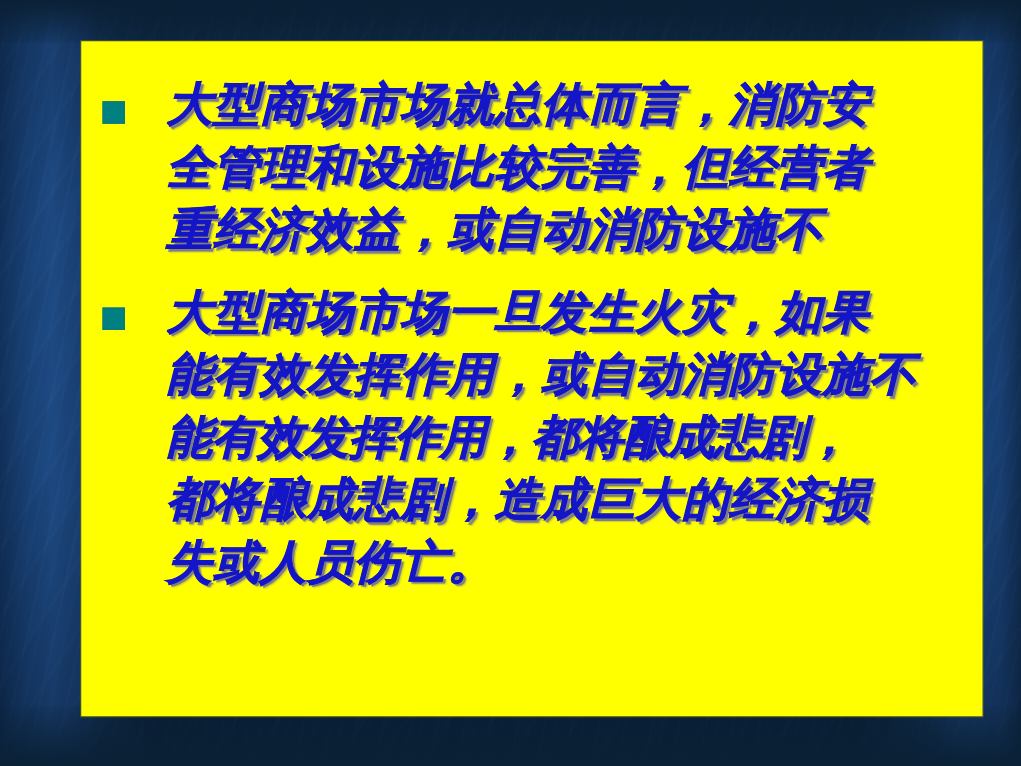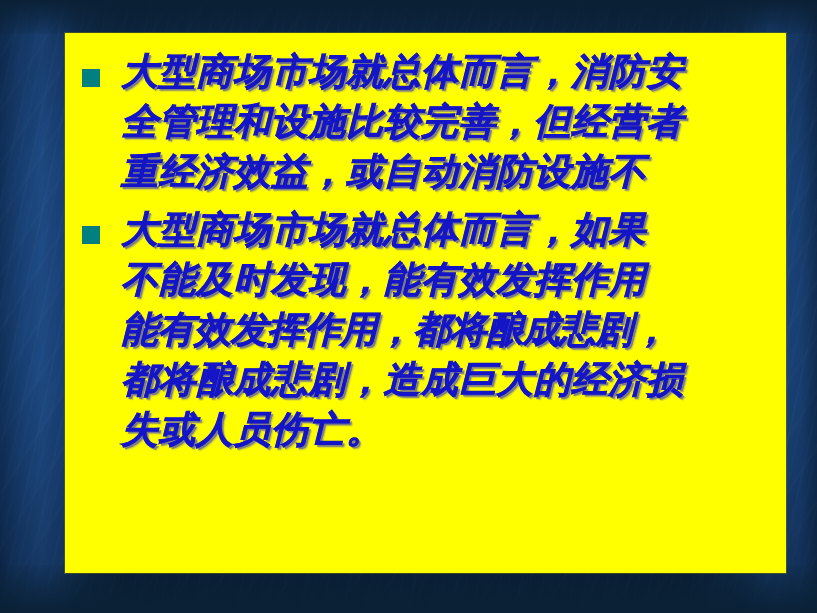--- a/index.html
+++ b/index.html
@@ -127,21 +127,21 @@
     width: 18px;
     height: 18px;
     background: #008080;
     border: 1px solid #0a7a7a;
     box-sizing: border-box;
   }
   .bullet-marker.p1 { top: 22px; }
   .bullet-marker.p2 { top: 21px; }
 
   .para-lines {
-    margin: 4px;
+    margin: 16px;
     padding: 0 0 0 44px;
     list-style: none;
   }
 
   .line {
     color: #1515c8;
     font-family: "DejaVu Sans", sans-serif;
     font-size: 37px;
     line-height: 50px;
     font-weight: 900;
@@ -176,22 +176,22 @@
       <ul class="para-lines">
         <li class="line">大型商场市场就总体而言，消防安</li>
         <li class="line">全管理和设施比较完善，但经营者</li>
         <li class="line">重经济效益，或自动消防设施不</li>
       </ul>
     </div>
 
     <div class="bullet-block">
       <span class="bullet-marker p2"></span>
       <ul class="para-lines">
-        <li class="line">大型商场市场就总体而言，如果</li>
-        <li class="line">不能及时发现，能有效发挥作用</li>
+        <li class="line">大型商场市场一旦发生火灾，如果</li>
+        <li class="line">能有效发挥作用，或自动消防设施不</li>
         <li class="line tight">能有效发挥作用，都将酿成悲剧，</li>
         <li class="line">都将酿成悲剧，造成巨大的经济损</li>
         <li class="line">失或人员伤亡。</li>
       </ul>
     </div>
 
   </div>
 </div>
 
 </body></html>

